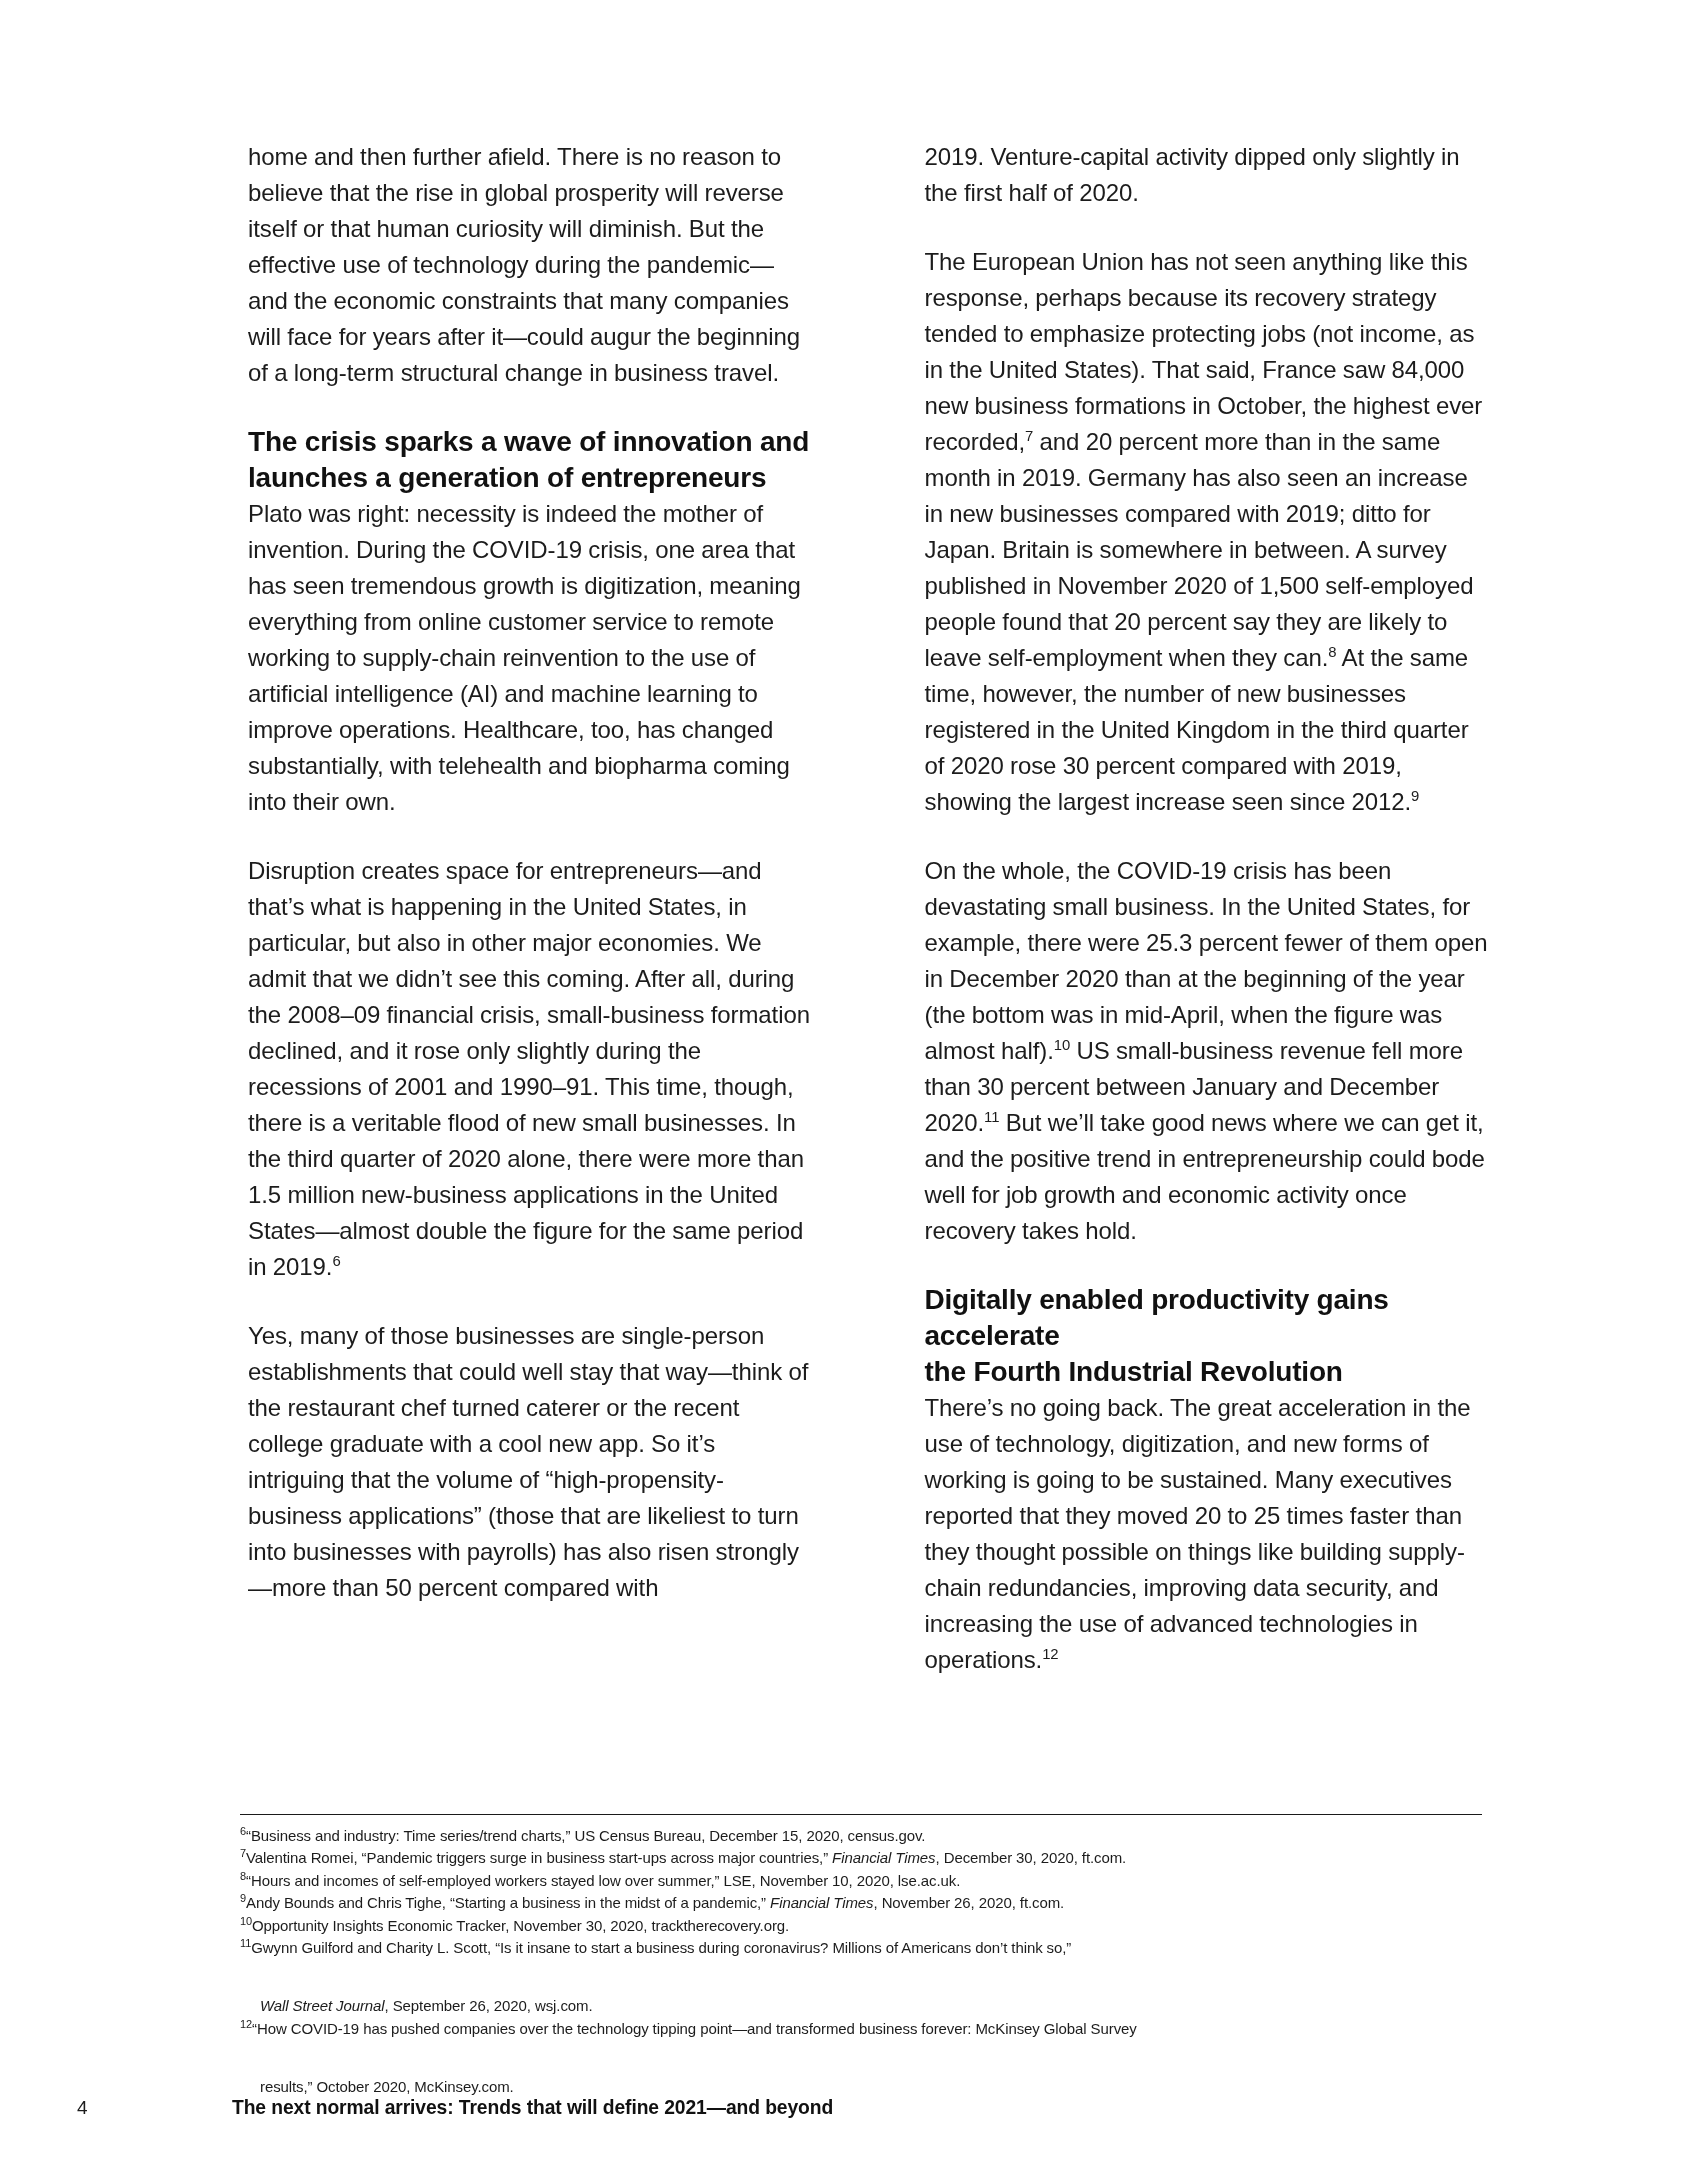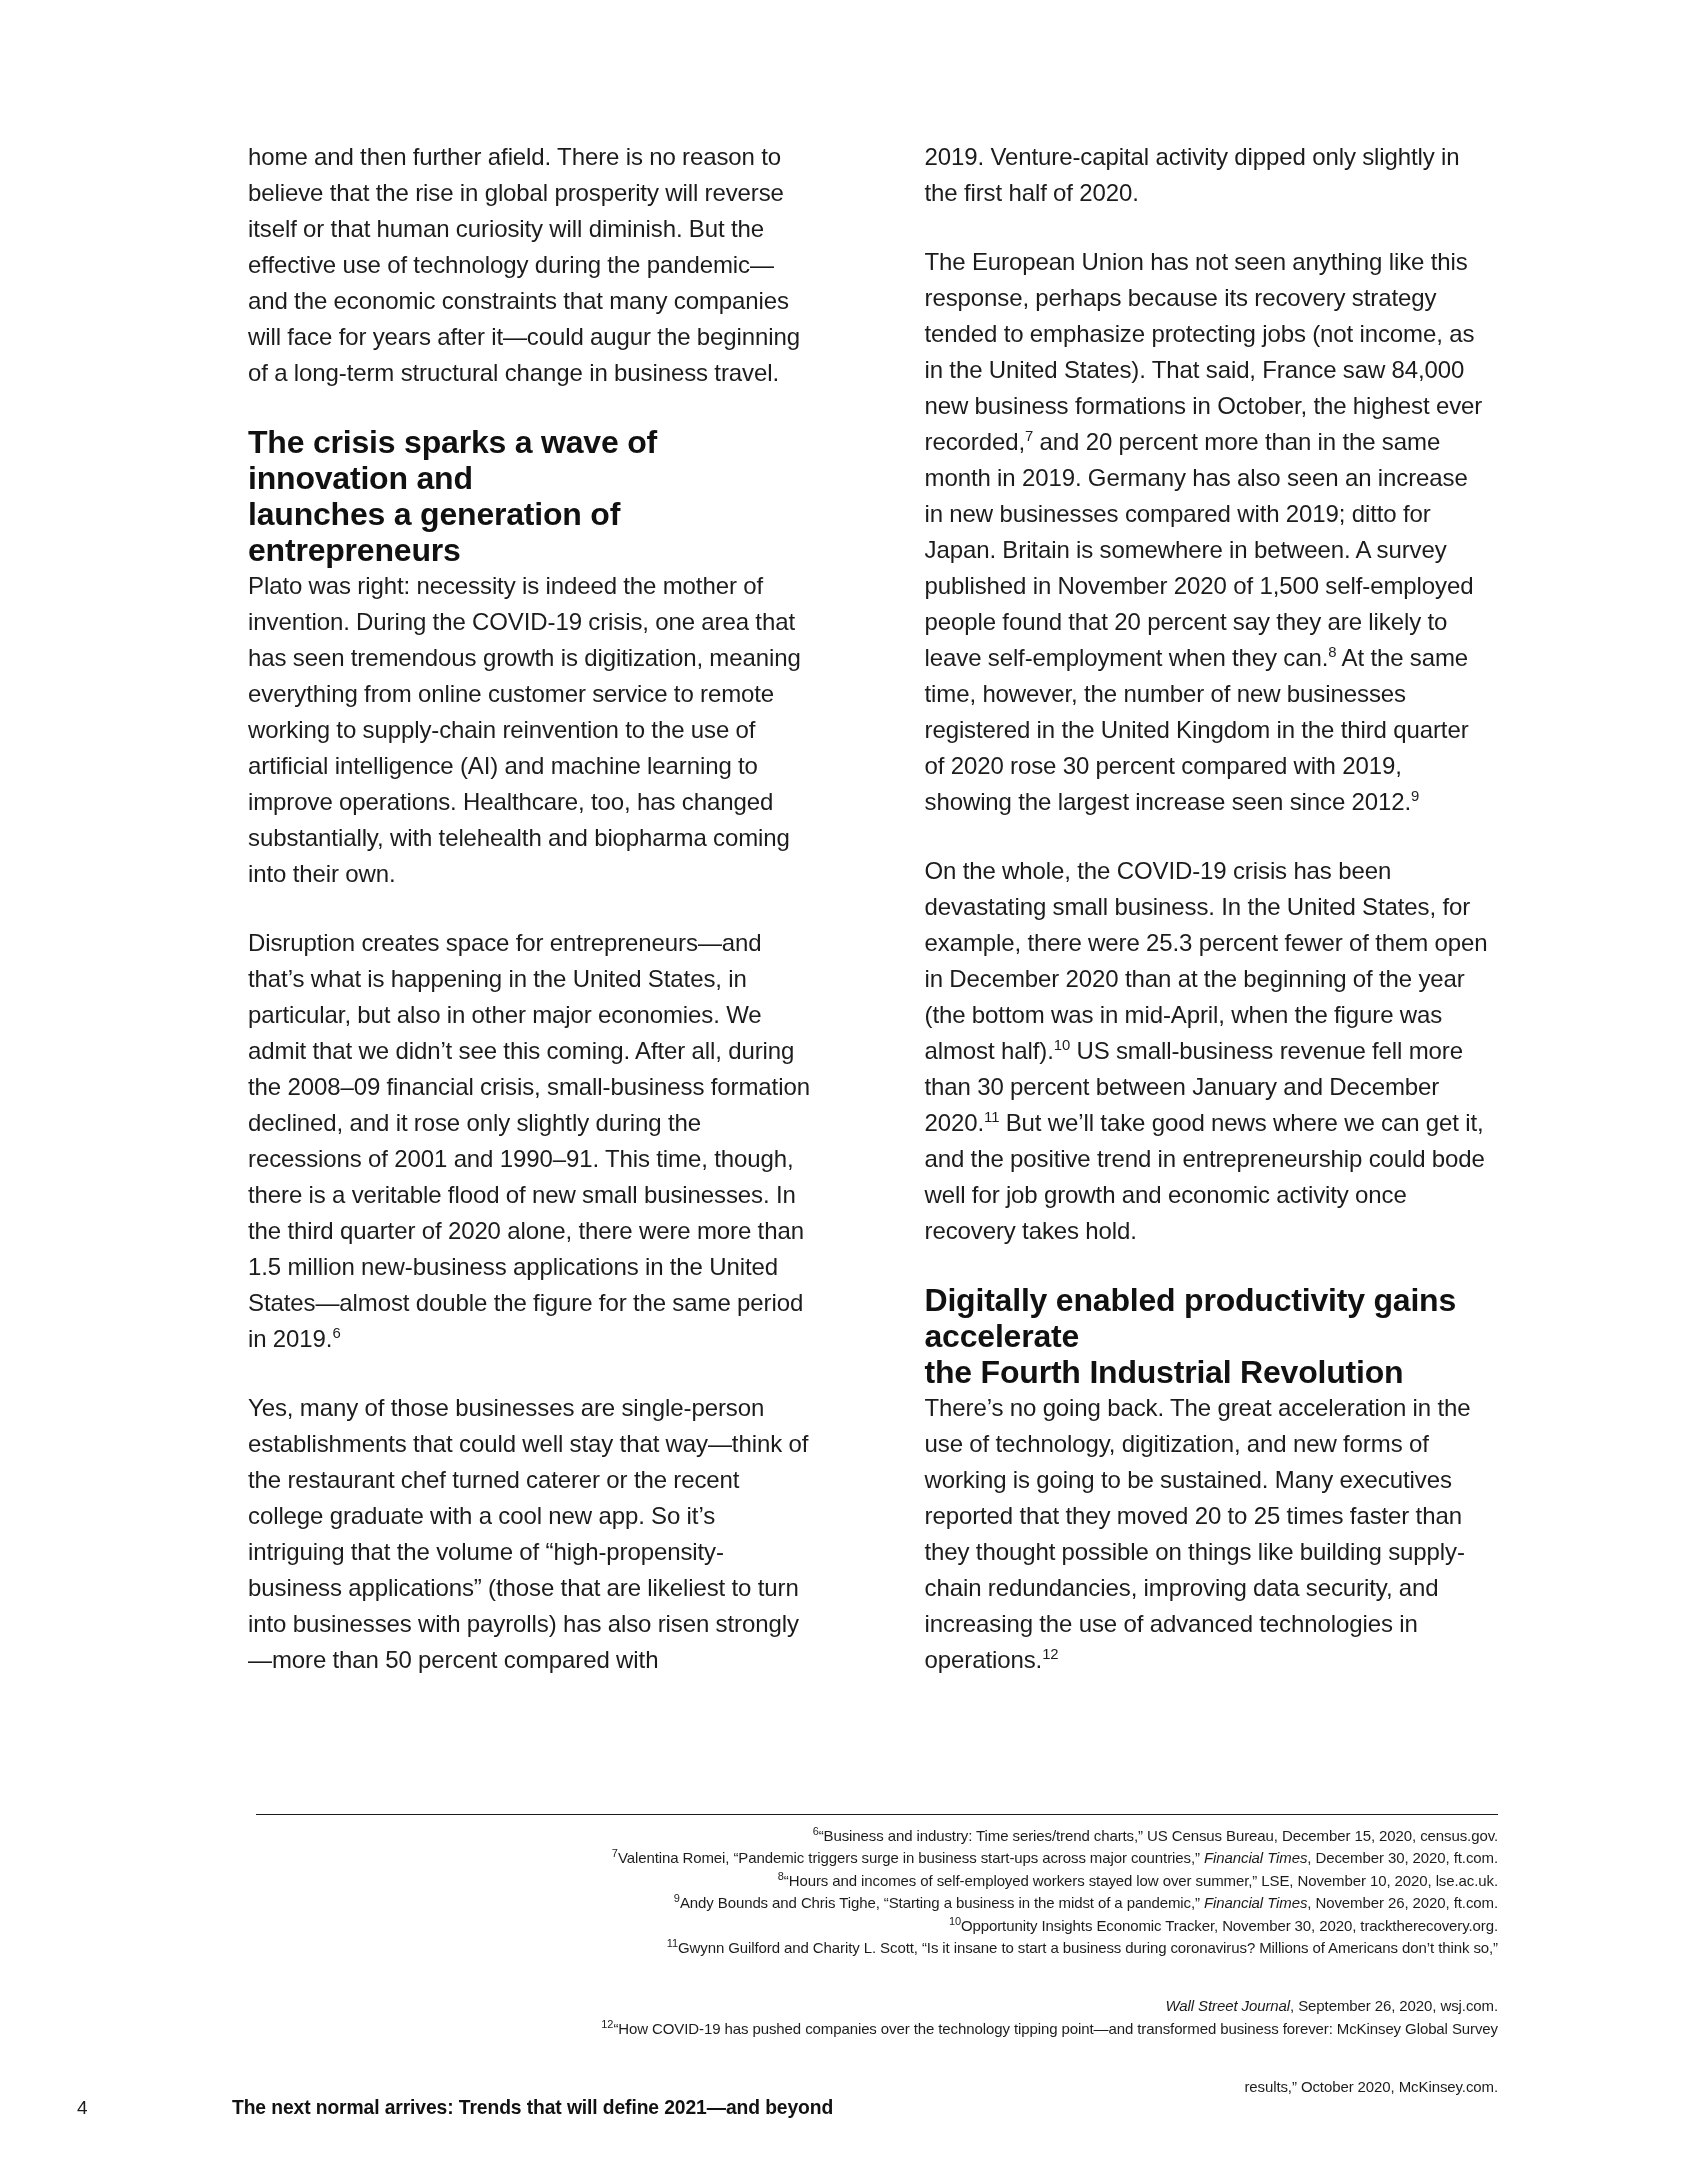--- a/index.html
+++ b/index.html
@@ -37,45 +37,44 @@
     line-height: 36px;
     letter-spacing: -0.1px;
     color: #1c1c1c;
     text-align: left;
     word-spacing: -0.2px;
   }
   p.body.tight { margin-bottom: 0; }
 
   h2.subhead {
     margin: 0 0 0 0;
-    font-size: 32px;
+    font-size: 28px;
     line-height: 36px;
     font-weight: bold;
     letter-spacing: -0.2px;
     color: #111111;
   }
   .subhead-block {
     margin-top: 33px;
     margin-bottom: 0;
   }
   .subhead-block.first { margin-top: 30px; }
 
   sup {
     font-size: 0.62em;
     vertical-align: super;
     line-height: 0;
   }
 
   
   .footnotes {
     position: absolute;
-    left: 256px;
+    left: 240px;
     top: 1814px;
     width: 1242px;
-    text-align: right;
   }
   .fn-rule {
     width: 1242px;
     height: 0;
     border-top: 1.6px solid #1a1a1a;
     margin: 0 0 10px 0;
   }
   .fn-line {
     font-size: 15px;
     line-height: 22.4px;

